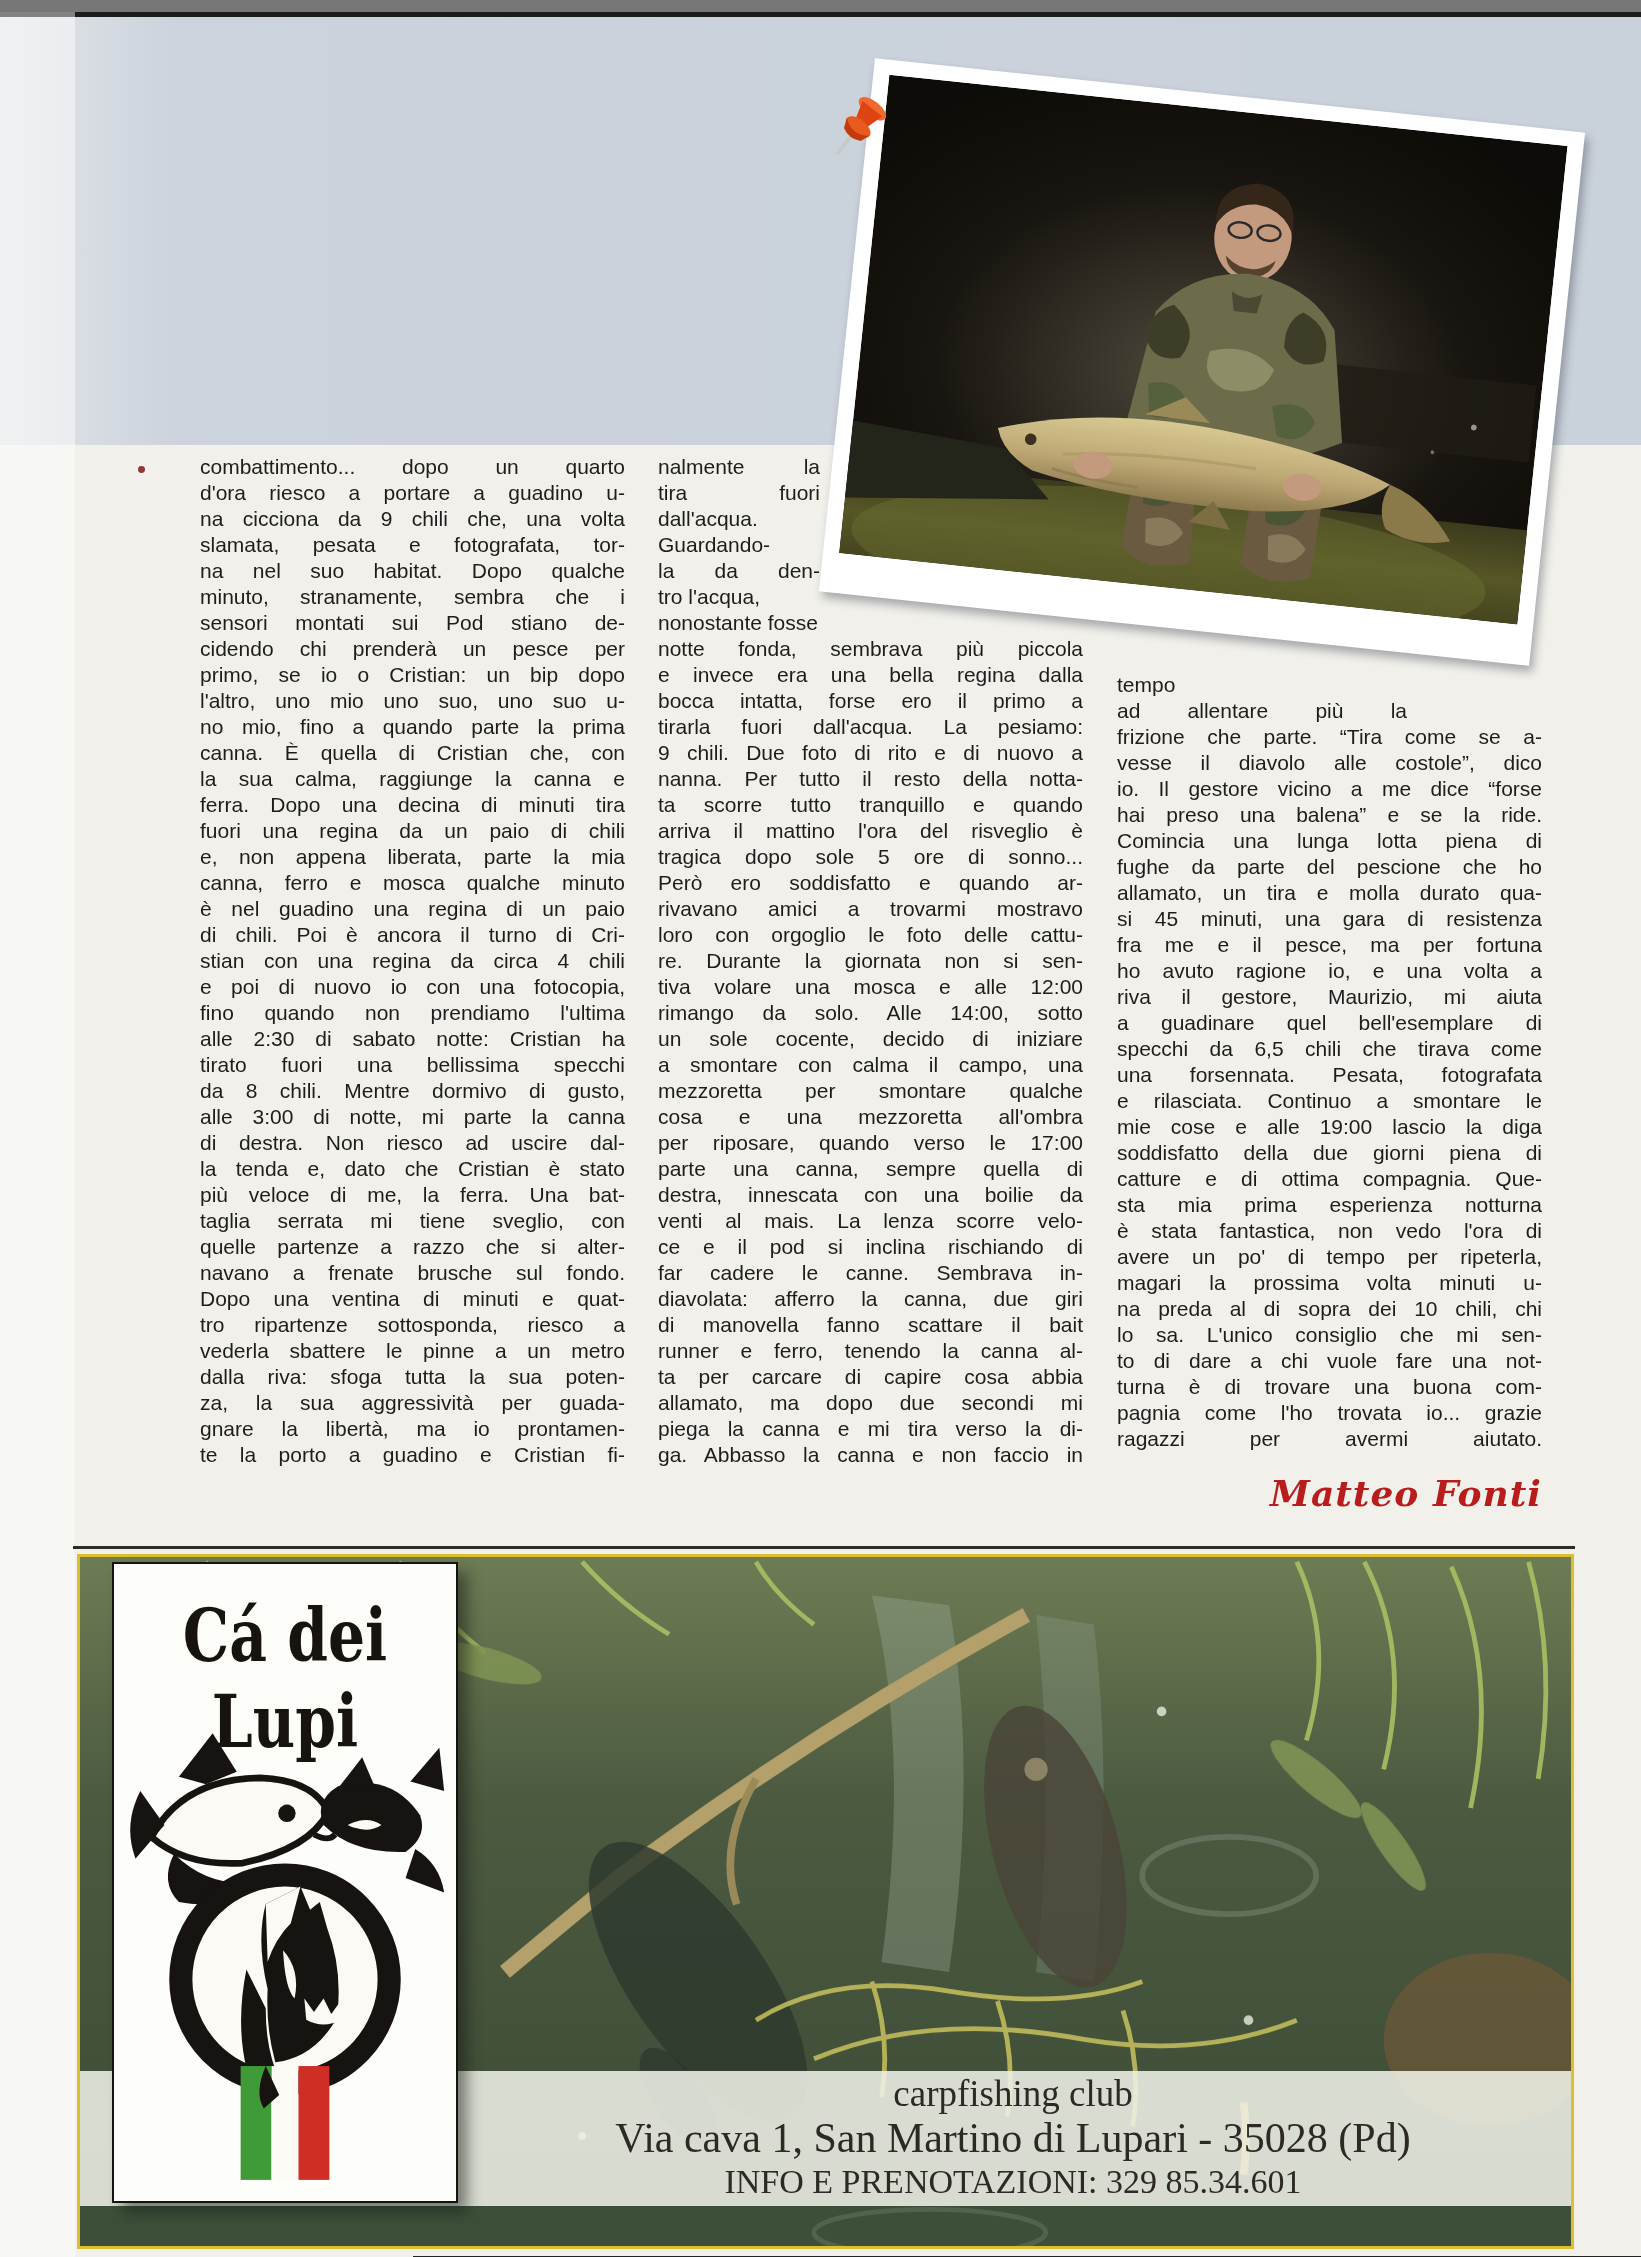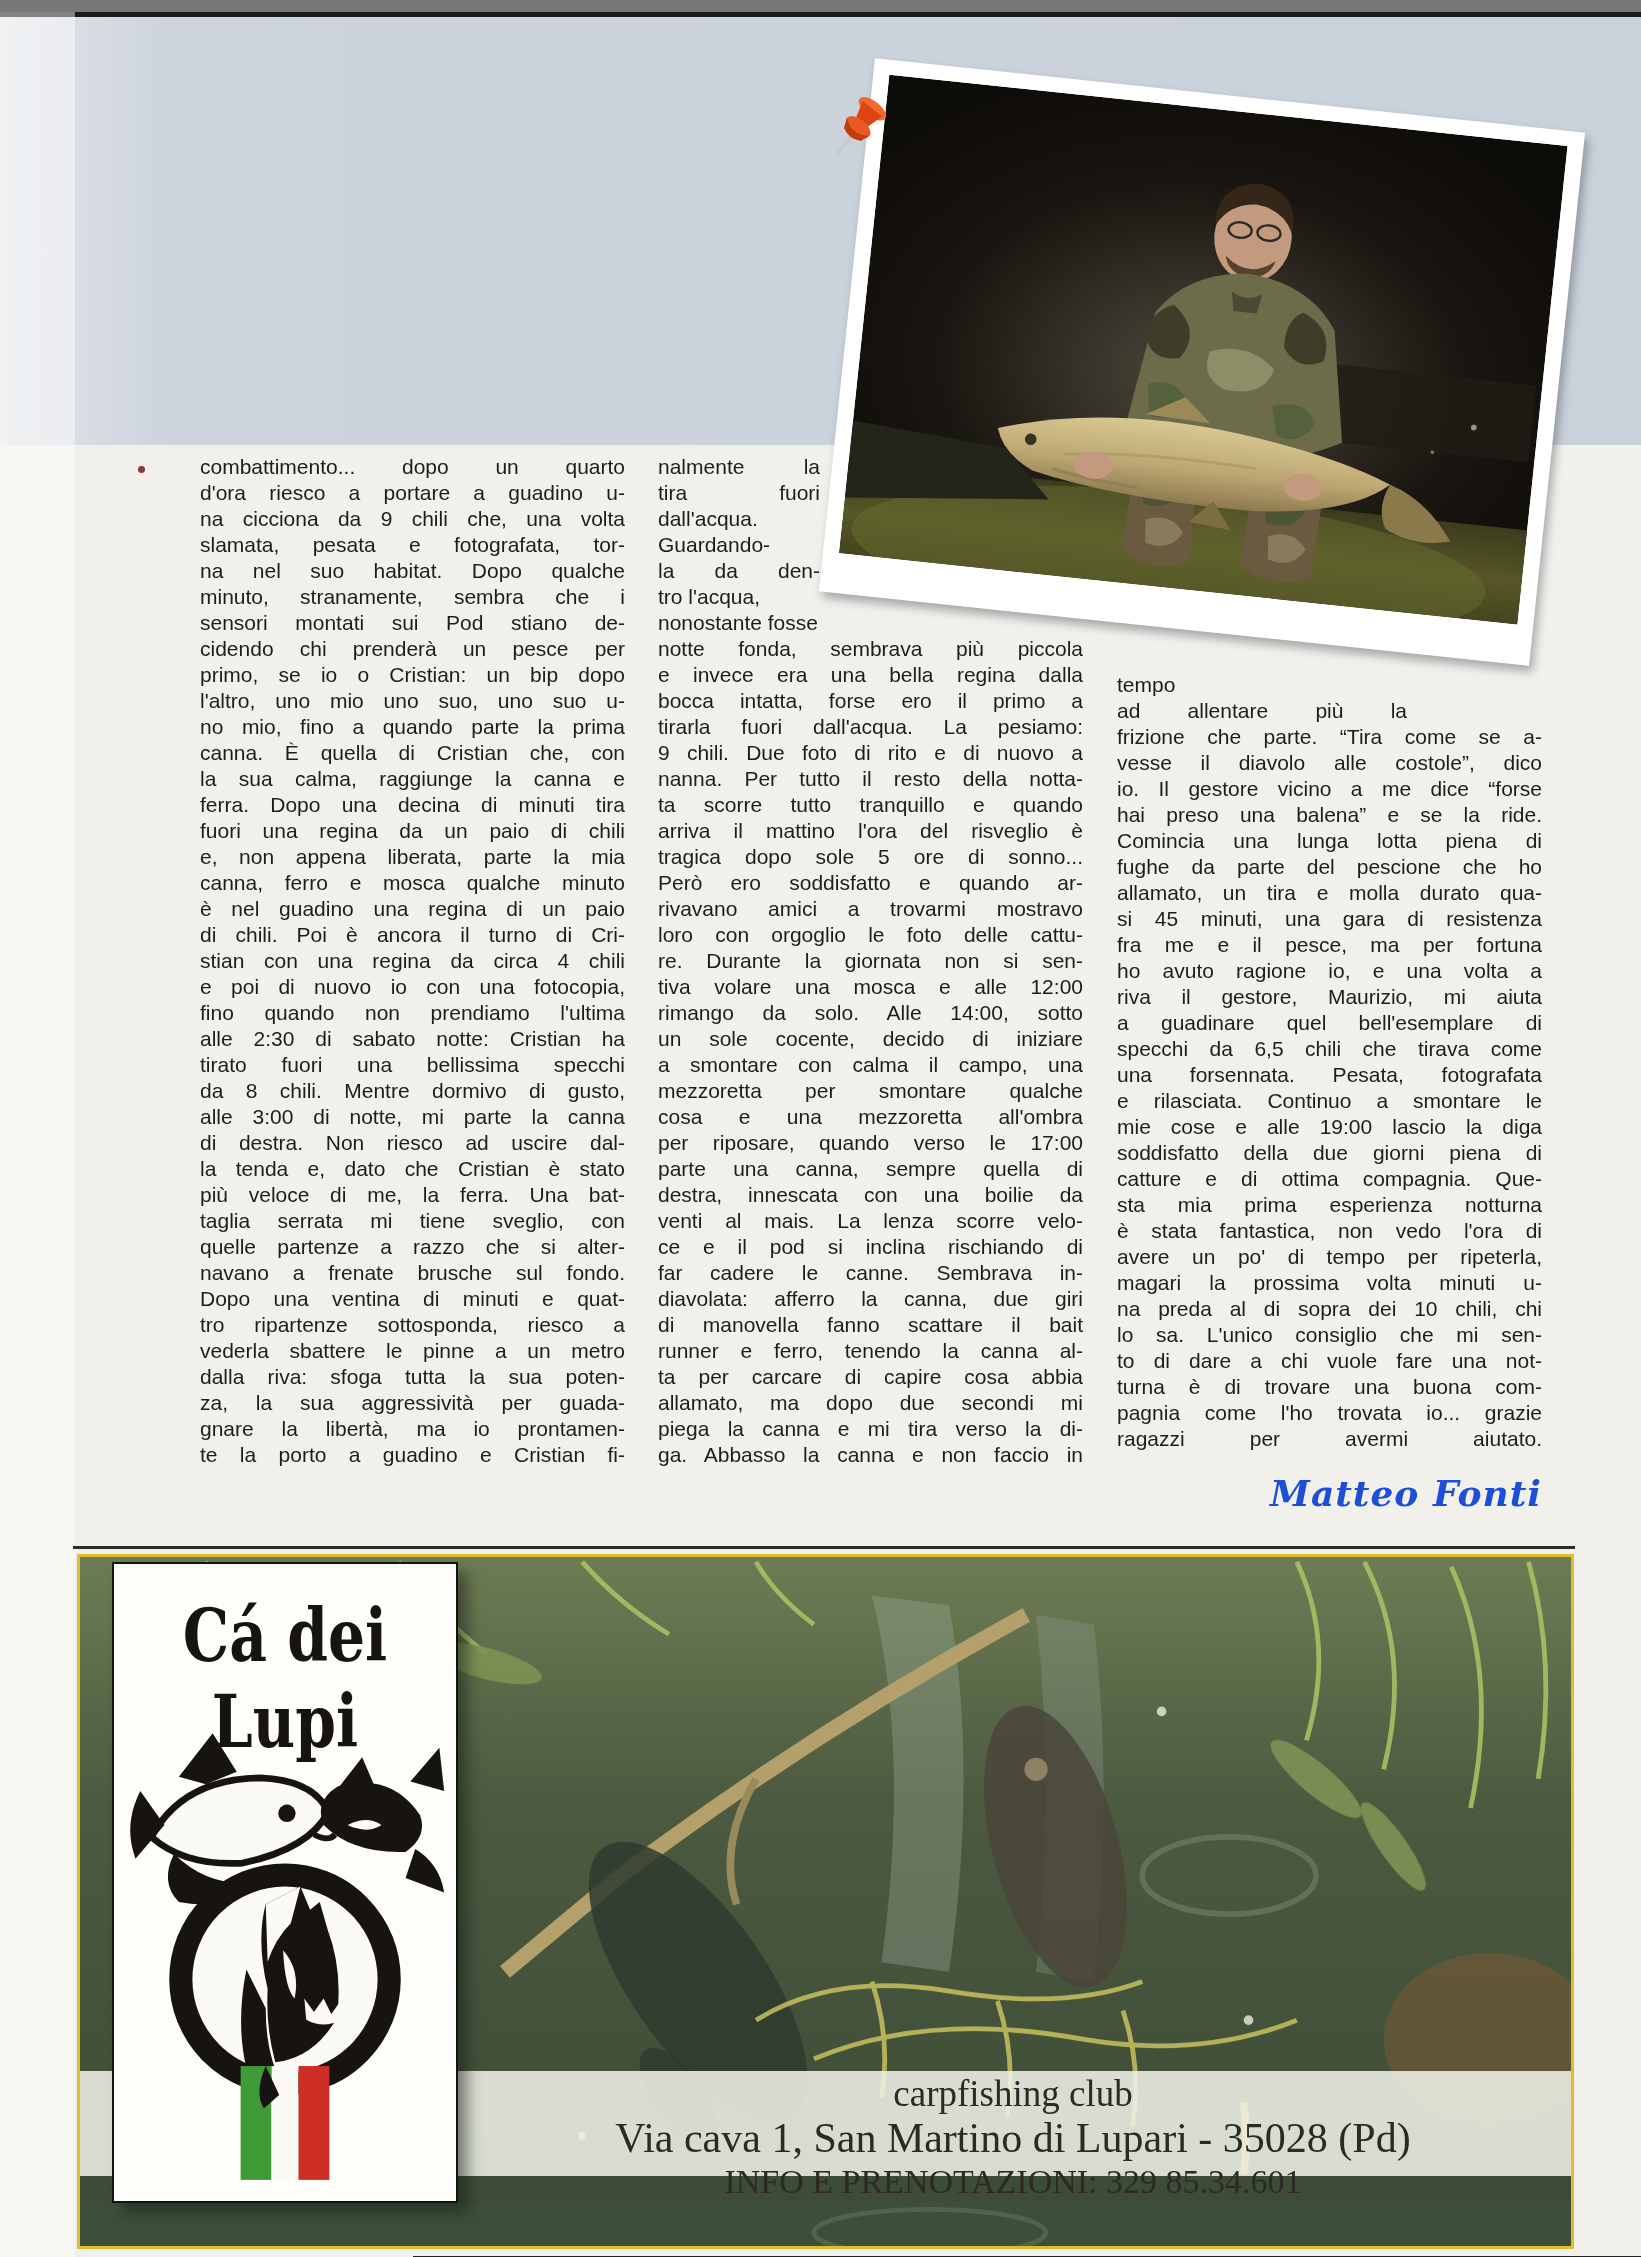--- a/index.html
+++ b/index.html
@@ -29,31 +29,31 @@
   
   .col{position:absolute;top:442px;width:425px;color:#1d1d1d;font-size:21px;}
   .col .line{height:26px;line-height:26px;text-align:justify;text-align-last:justify;white-space:nowrap;overflow:visible;}
   .col .line.left{text-align-last:left;}
   #col0{left:200px;}
   #col1{left:658px;}
   #col2{left:1117px;top:660px;}
   .signature{
     position:absolute;left:1117px;top:1460px;width:425px;text-align:right;
     font-family:"DejaVu Serif",serif;font-style:italic;font-weight:bold;
-    font-size:36px;color:#1d4ed8;letter-spacing:1px;
+    font-size:36px;color:#b91c1c;letter-spacing:1px;
   }
   
   .ad-topline{position:absolute;left:73px;top:1534px;width:1502px;height:2.9px;background:#2b2b28;}
   .ad-frame{
     position:absolute;left:77px;top:1542px;width:1491px;height:689px;
     border:3.9px solid #ddbf2e;background:#42513a;
   }
   .ad-frame > svg.pond{position:absolute;left:0;top:0;width:1491px;height:689px;display:block;}
   .ad-band{
-    position:absolute;left:0;top:514px;width:1491px;height:105px;
+    position:absolute;left:0;top:514px;width:1491px;height:135px;
     background:rgba(238,240,230,0.88);
   }
   .ad-band-inner{
     position:absolute;left:378px;top:0;width:1110px;height:135px;text-align:center;
     font-family:"Liberation Serif",serif;color:#2d2924;
   }
   .ad-club{font-size:37px;line-height:45px;}
   .ad-addr{font-size:42px;line-height:44px;}
   .ad-info{font-size:34px;line-height:44px;}
   .logo-panel{

